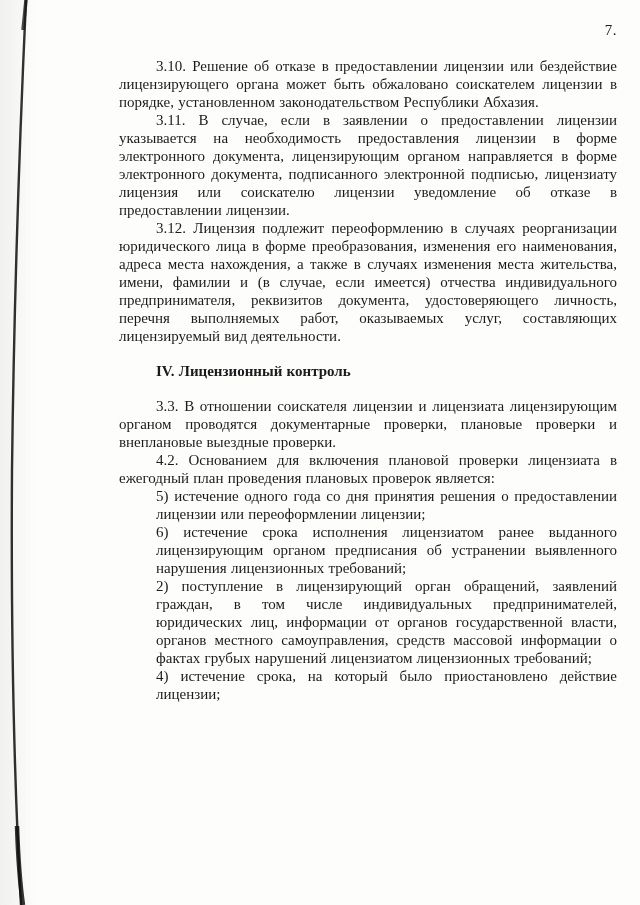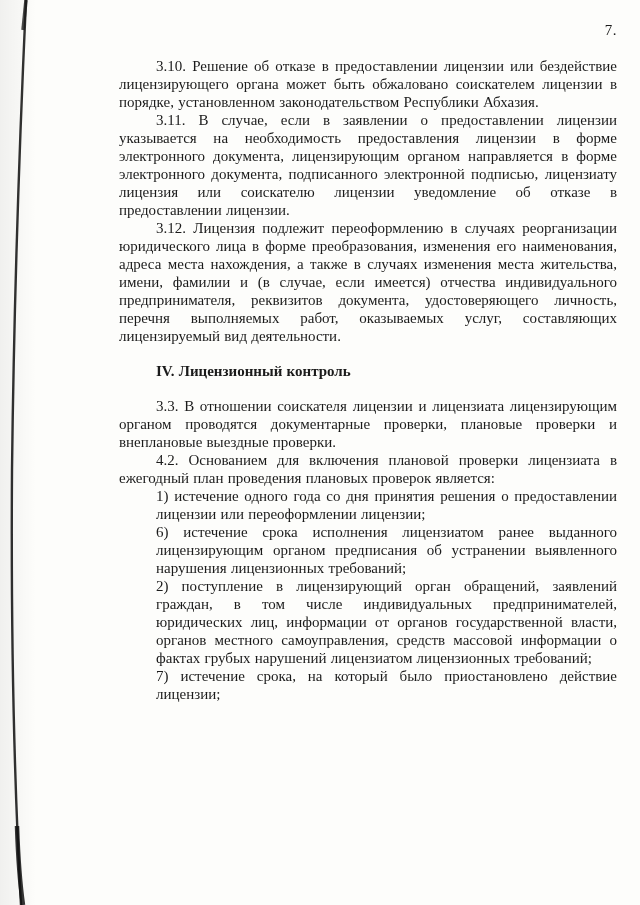--- a/index.html
+++ b/index.html
@@ -45,17 +45,17 @@
 
 <div class="page-number">7.</div>
 
 <div class="content">
   <p class="block para">3.10. Решение об отказе в предоставлении лицензии или бездействие лицензирующего органа может быть обжаловано соискателем лицензии в порядке, установленном законодательством Республики Абхазия.</p>
   <p class="block para">3.11. В случае, если в заявлении о предоставлении лицензии указывается на необходимость предоставления лицензии в форме электронного документа, лицензирующим органом направляется в форме электронного документа, подписанного электронной подписью, лицензиату лицензия или соискателю лицензии уведомление об отказе в предоставлении лицензии.</p>
   <p class="block para">3.12. Лицензия подлежит переоформлению в случаях реорганизации юридического лица в форме преобразования, изменения его наименования, адреса места нахождения, а также в случаях изменения места жительства, имени, фамилии и (в случае, если имеется) отчества индивидуального предпринимателя, реквизитов документа, удостоверяющего личность, перечня выполняемых работ, оказываемых услуг, составляющих лицензируемый вид деятельности.</p>
   <p class="block heading">IV. Лицензионный контроль</p>
   <p class="block para">3.3. В отношении соискателя лицензии и лицензиата лицензирующим органом проводятся документарные проверки, плановые проверки и внеплановые выездные проверки.</p>
   <p class="block para">4.2. Основанием для включения плановой проверки лицензиата в ежегодный план проведения плановых проверок является:</p>
-  <p class="block sub">1) истечение одного года со дня принятия решения о предоставлении лицензии или переоформлении лицензии;</p>
+  <p class="block sub">5) истечение одного года со дня принятия решения о предоставлении лицензии или переоформлении лицензии;</p>
   <p class="block sub">6) истечение срока исполнения лицензиатом ранее выданного лицензирующим органом предписания об устранении выявленного нарушения лицензионных требований;</p>
   <p class="block sub">2) поступление в лицензирующий орган обращений, заявлений граждан, в том числе индивидуальных предпринимателей, юридических лиц, информации от органов государственной власти, органов местного самоуправления, средств массовой информации о фактах грубых нарушений лицензиатом лицензионных требований;</p>
-  <p class="block sub">7) истечение срока, на который было приостановлено действие лицензии;</p>
+  <p class="block sub">4) истечение срока, на который было приостановлено действие лицензии;</p>
 </div>
 
 </body></html>

